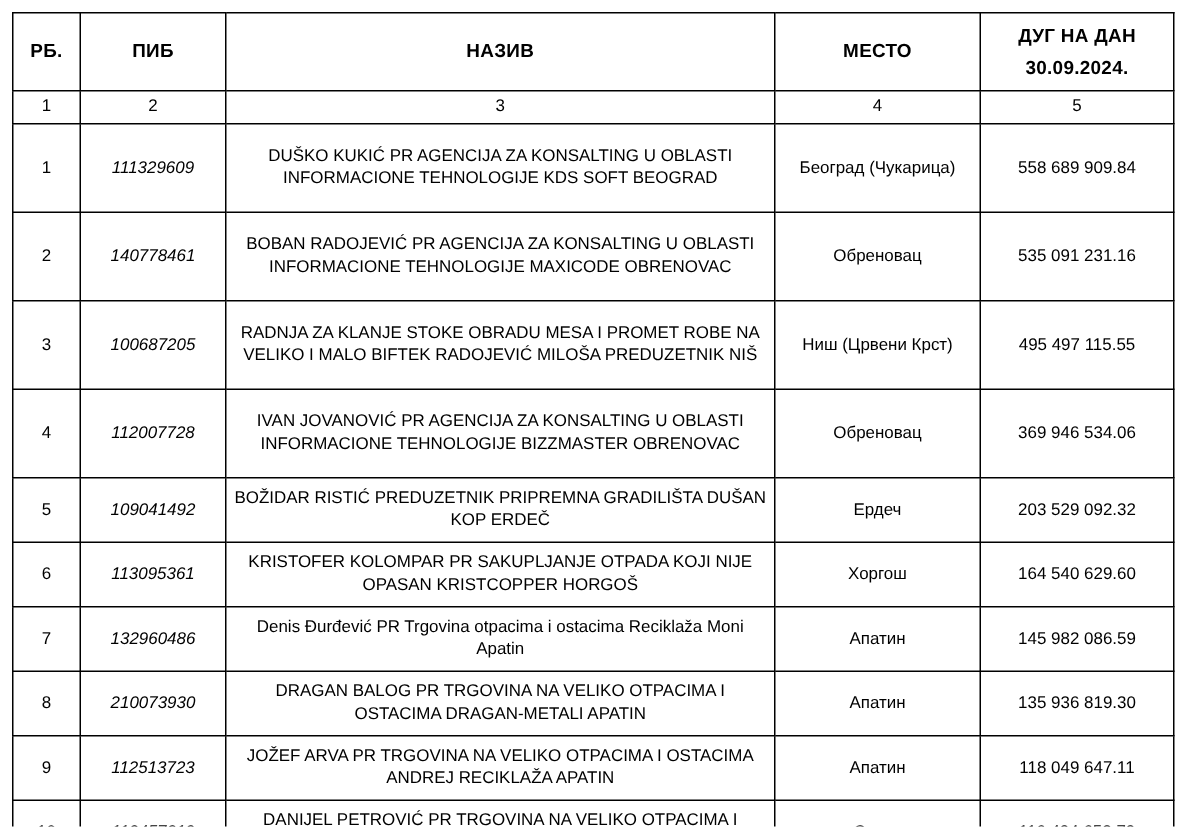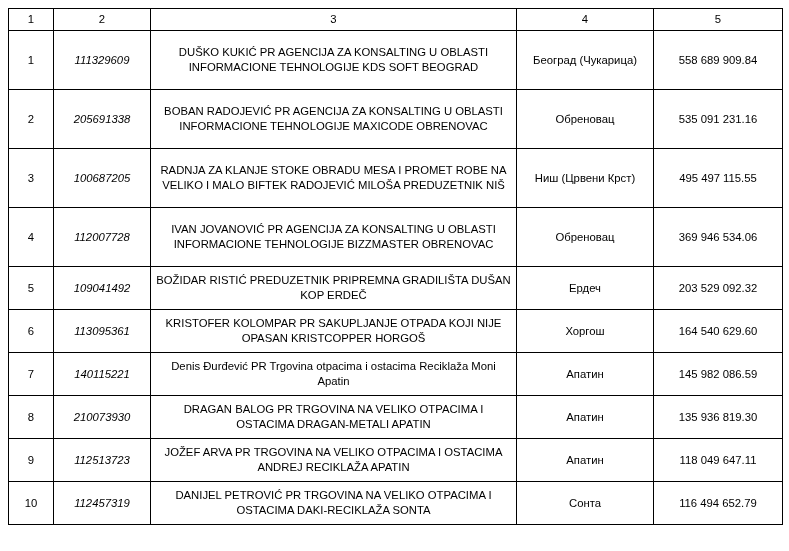--- a/index.html
+++ b/index.html
@@ -108,39 +108,49 @@
 <div id="sheet">
   <table class="debt-table">
     <colgroup>
       <col class="c-rb">
       <col class="c-pib">
       <col class="c-naziv">
       <col class="c-mesto">
       <col class="c-dug">
     </colgroup>
     <thead>
+      <tr class="header-row">
+        <th class="hdr-rb">РБ.</th>
+        <th class="hdr-pib">ПИБ</th>
+        <th class="hdr-naziv">НАЗИВ</th>
+        <th class="hdr-mesto">МЕСТО</th>
+        <th class="hdr-dug">
+          <div>ДУГ НА ДАН</div>
+          <div>30.09.2024.</div>
+        </th>
+      </tr>
       <tr class="number-row">
         <td>1</td>
         <td>2</td>
         <td>3</td>
         <td>4</td>
         <td>5</td>
       </tr>
     </thead>
     <tbody id="table-body">
         <tr class="data-row">
           <td class="cell-rb">1</td>
           <td class="cell-pib">111329609</td>
           <td class="cell-naziv">DUŠKO KUKIĆ PR AGENCIJA ZA KONSALTING U OBLASTI INFORMACIONE TEHNOLOGIJE KDS SOFT BEOGRAD</td>
           <td class="cell-mesto">Београд (Чукарица)</td>
           <td class="cell-dug">558 689 909.84</td>
         </tr>
         <tr class="data-row">
           <td class="cell-rb">2</td>
-          <td class="cell-pib">205691338</td>
+          <td class="cell-pib">140778461</td>
           <td class="cell-naziv">BOBAN RADOJEVIĆ PR AGENCIJA ZA KONSALTING U OBLASTI INFORMACIONE TEHNOLOGIJE MAXICODE OBRENOVAC</td>
           <td class="cell-mesto">Обреновац</td>
           <td class="cell-dug">535 091 231.16</td>
         </tr>
         <tr class="data-row">
           <td class="cell-rb">3</td>
           <td class="cell-pib">100687205</td>
           <td class="cell-naziv">RADNJA ZA KLANJE STOKE OBRADU MESA I PROMET ROBE NA VELIKO I MALO BIFTEK RADOJEVIĆ MILOŠA PREDUZETNIK NIŠ</td>
           <td class="cell-mesto">Ниш (Црвени Крст)</td>
           <td class="cell-dug">495 497 115.55</td>
@@ -161,21 +171,21 @@
         </tr>
         <tr class="data-row compact">
           <td class="cell-rb">6</td>
           <td class="cell-pib">113095361</td>
           <td class="cell-naziv">KRISTOFER KOLOMPAR PR SAKUPLJANJE OTPADA KOJI NIJE OPASAN KRISTCOPPER HORGOŠ</td>
           <td class="cell-mesto">Хоргош</td>
           <td class="cell-dug">164 540 629.60</td>
         </tr>
         <tr class="data-row compact">
           <td class="cell-rb">7</td>
-          <td class="cell-pib">140115221</td>
+          <td class="cell-pib">132960486</td>
           <td class="cell-naziv">Denis Đurđević PR Trgovina otpacima i ostacima Reciklaža Moni Apatin</td>
           <td class="cell-mesto">Апатин</td>
           <td class="cell-dug">145 982 086.59</td>
         </tr>
         <tr class="data-row compact">
           <td class="cell-rb">8</td>
           <td class="cell-pib">210073930</td>
           <td class="cell-naziv">DRAGAN BALOG PR TRGOVINA NA VELIKO OTPACIMA I OSTACIMA DRAGAN-METALI APATIN</td>
           <td class="cell-mesto">Апатин</td>
           <td class="cell-dug">135 936 819.30</td>

